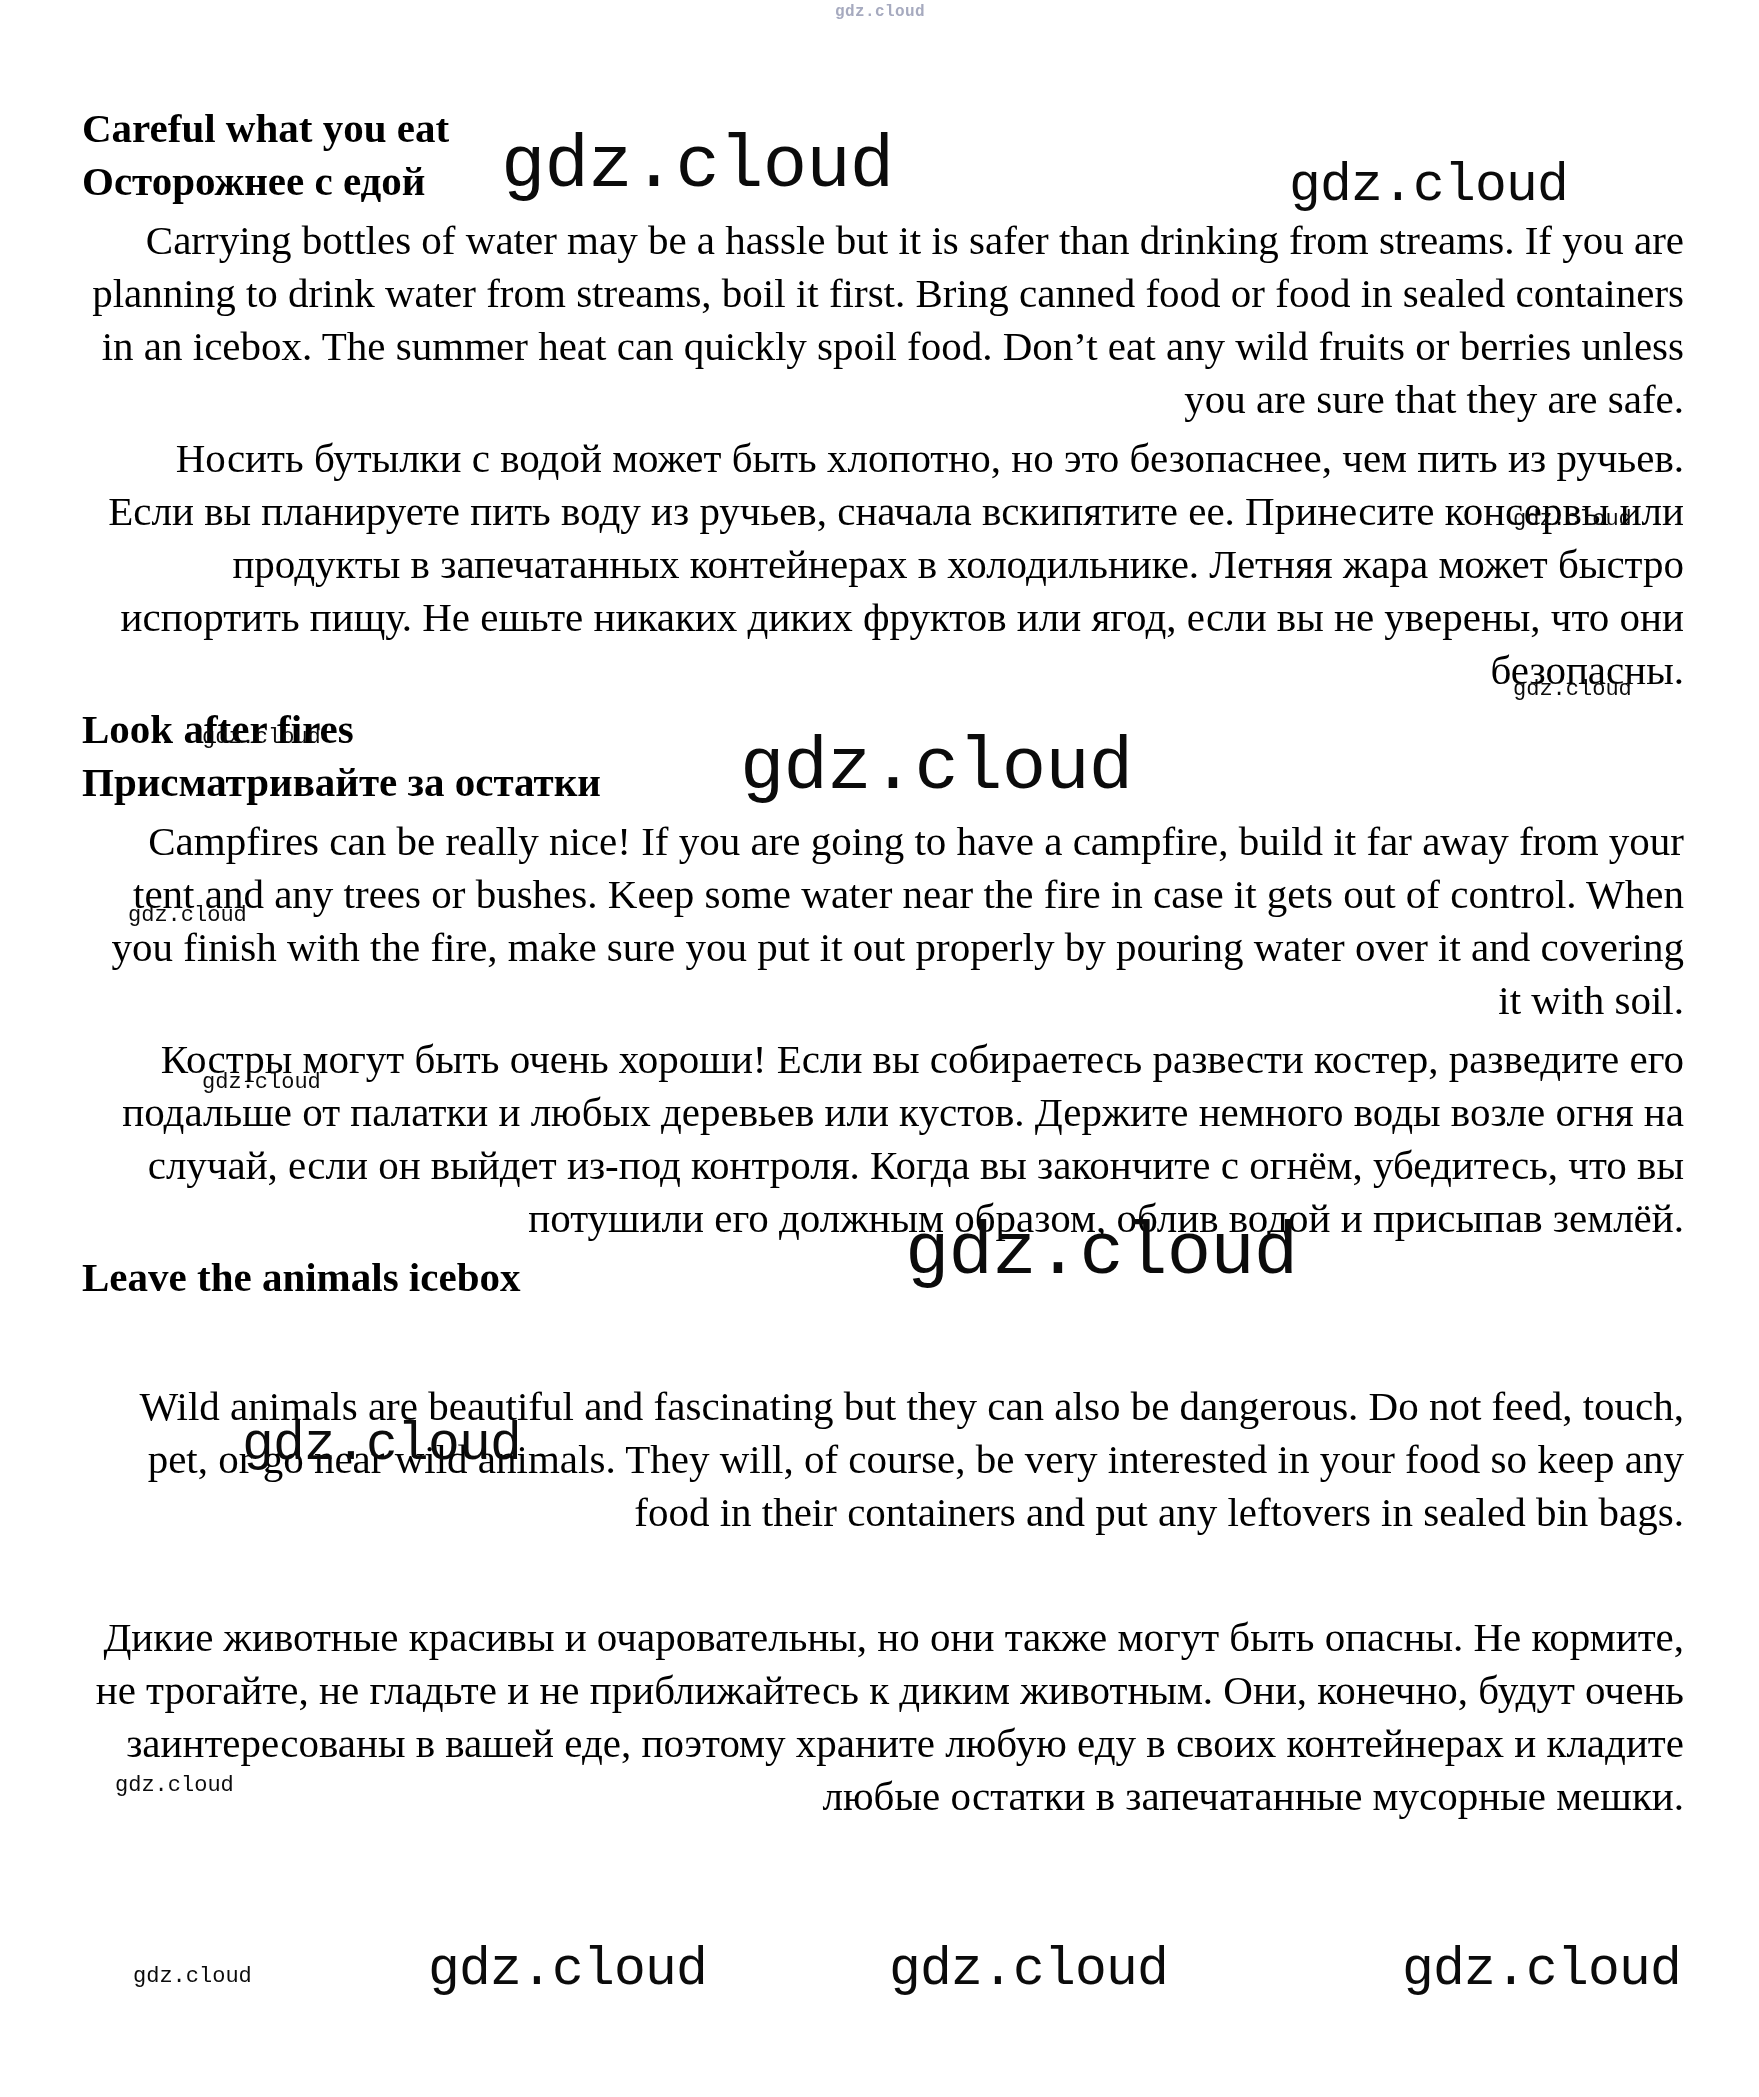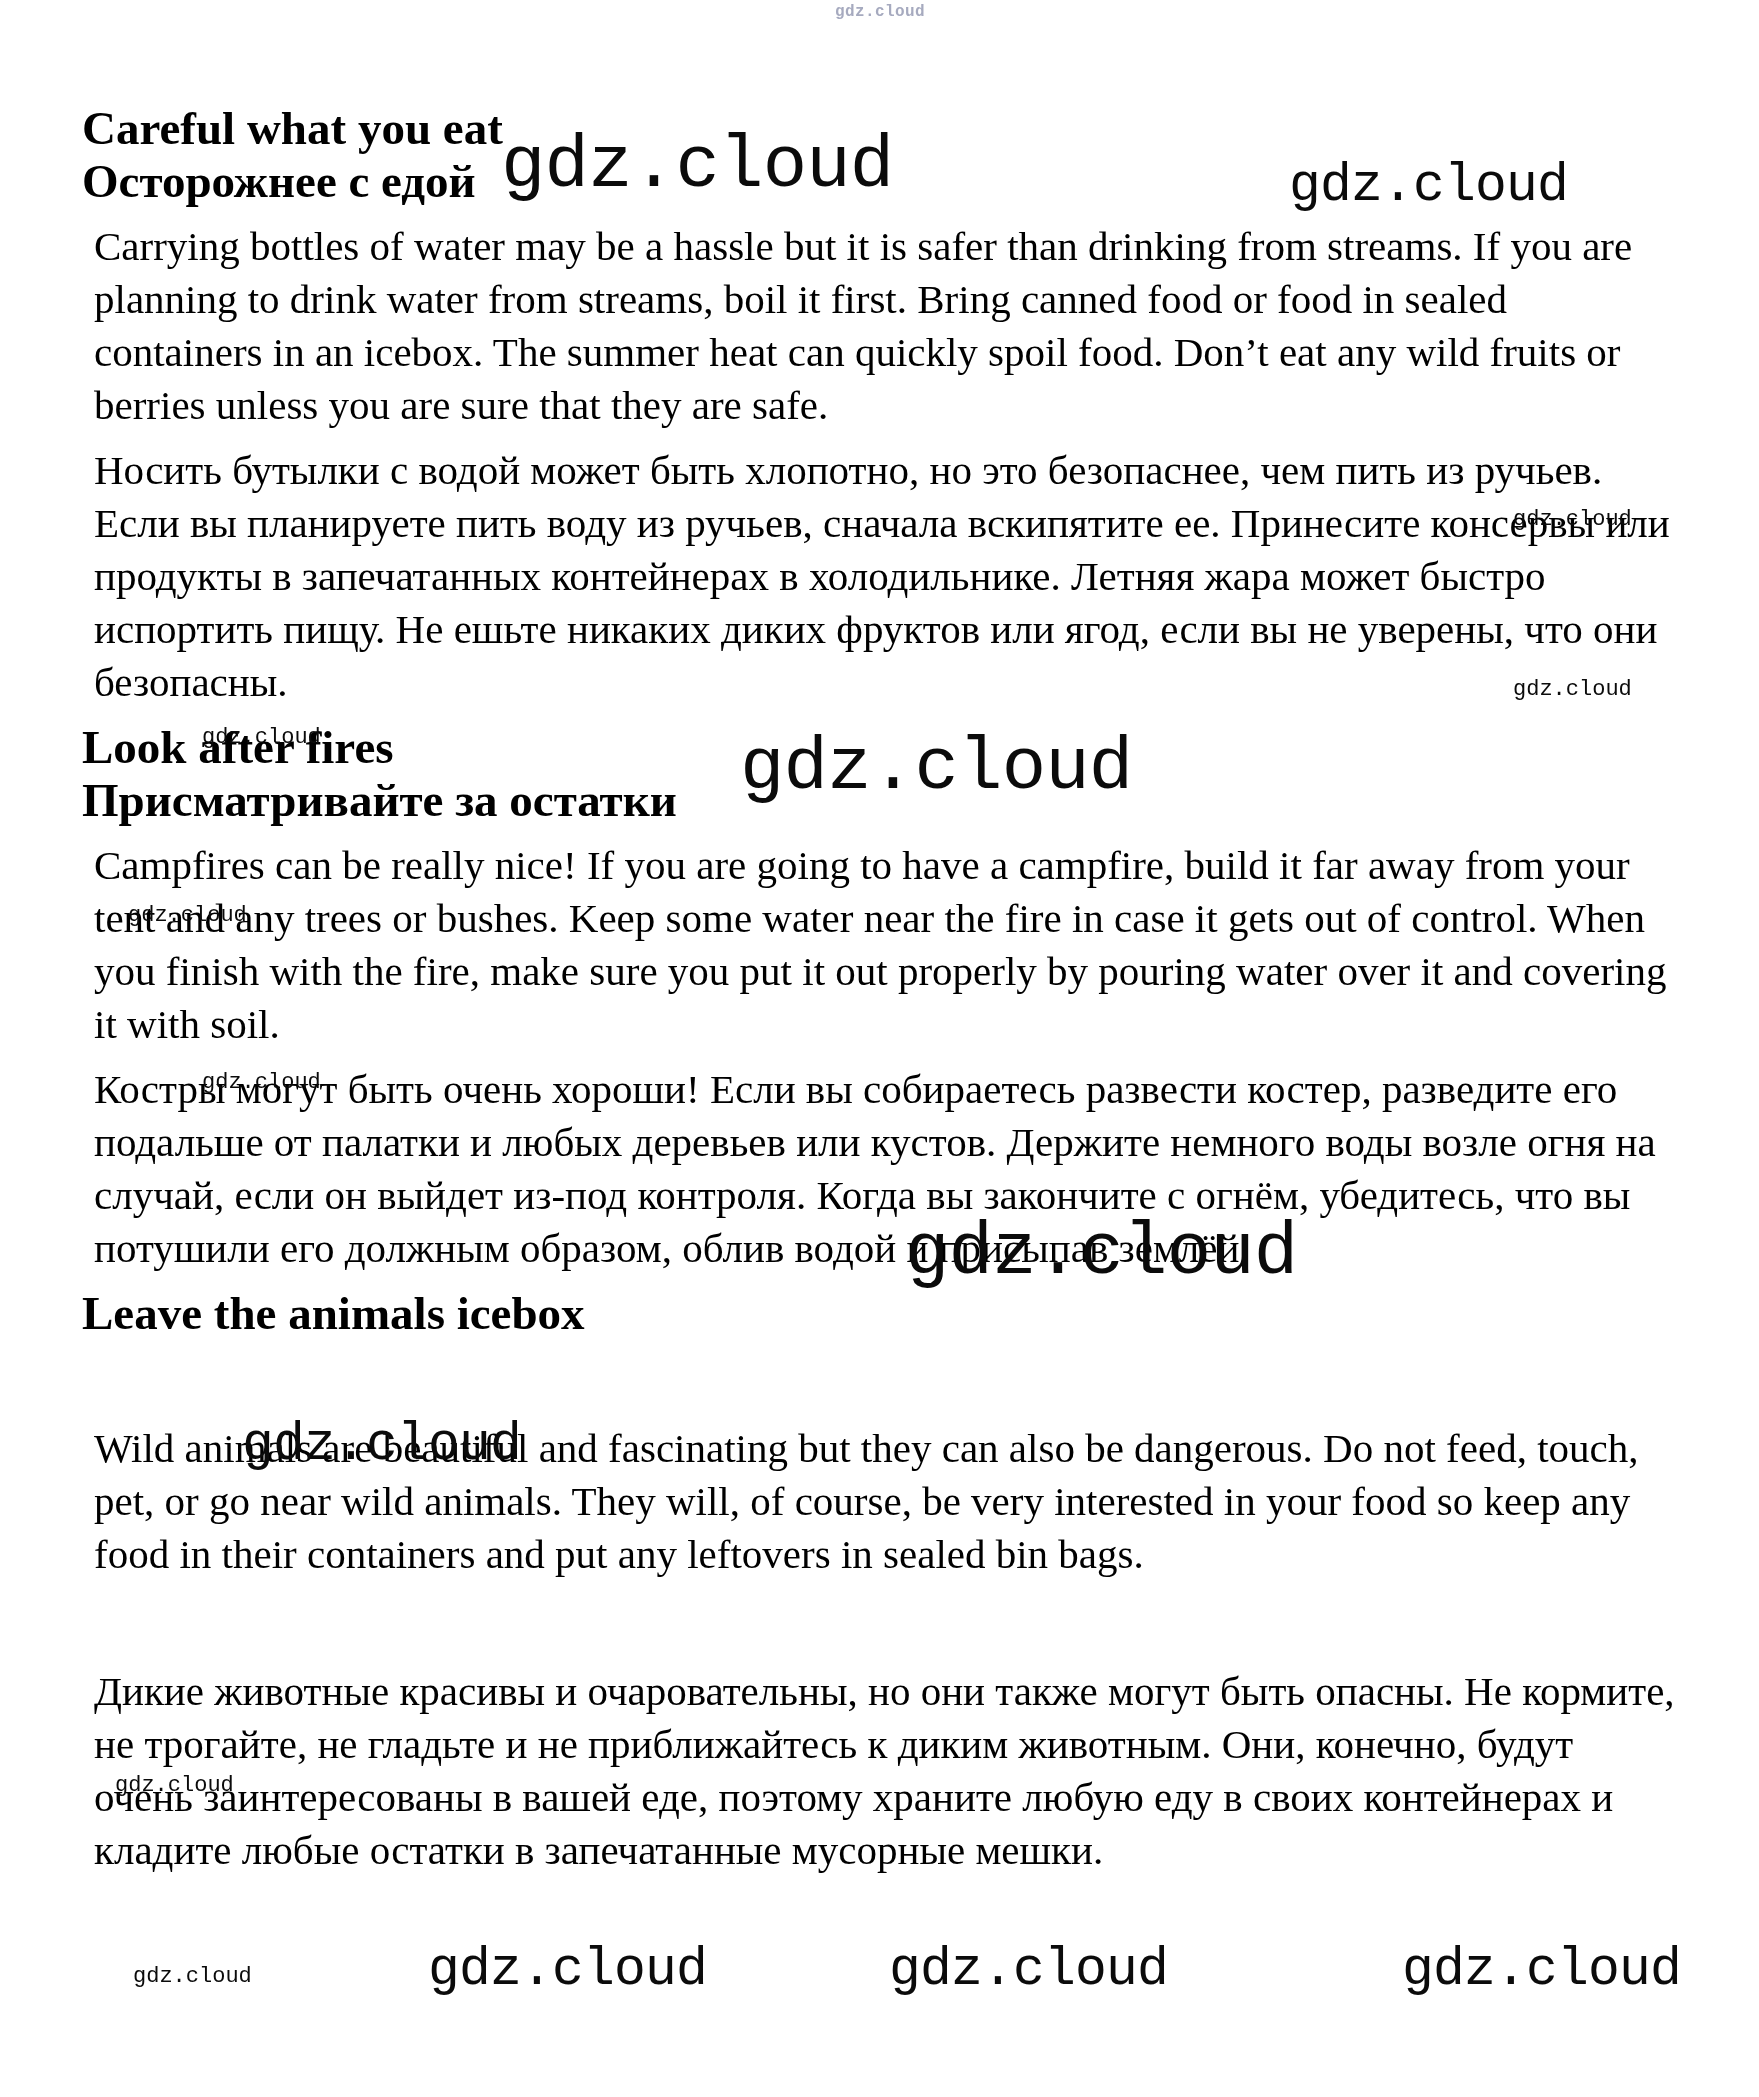--- a/index.html
+++ b/index.html
@@ -15,25 +15,25 @@
   }
   .content {
     position: absolute;
     left: 82px;
     top: 102px;
     width: 1608px;
     font-size: 41px;
     line-height: 53px;
   }
   .heading {
-    font-size: 47px;
+    font-size: 41px;
     line-height: 53px;
     font-weight: bold;
   }
-  .para { margin: 12px; }
+  .para { margin: 6px; text-align: right; }
   .gap-lg { height: 70px; }
   .gap-md { height: 60px; }
 
   .wm {
     position: absolute;
     font-family: Liberation Mono, monospace;
     color: #0b0b0b;
     font-weight: 500;
     white-space: nowrap;
     letter-spacing: -0.8px;

